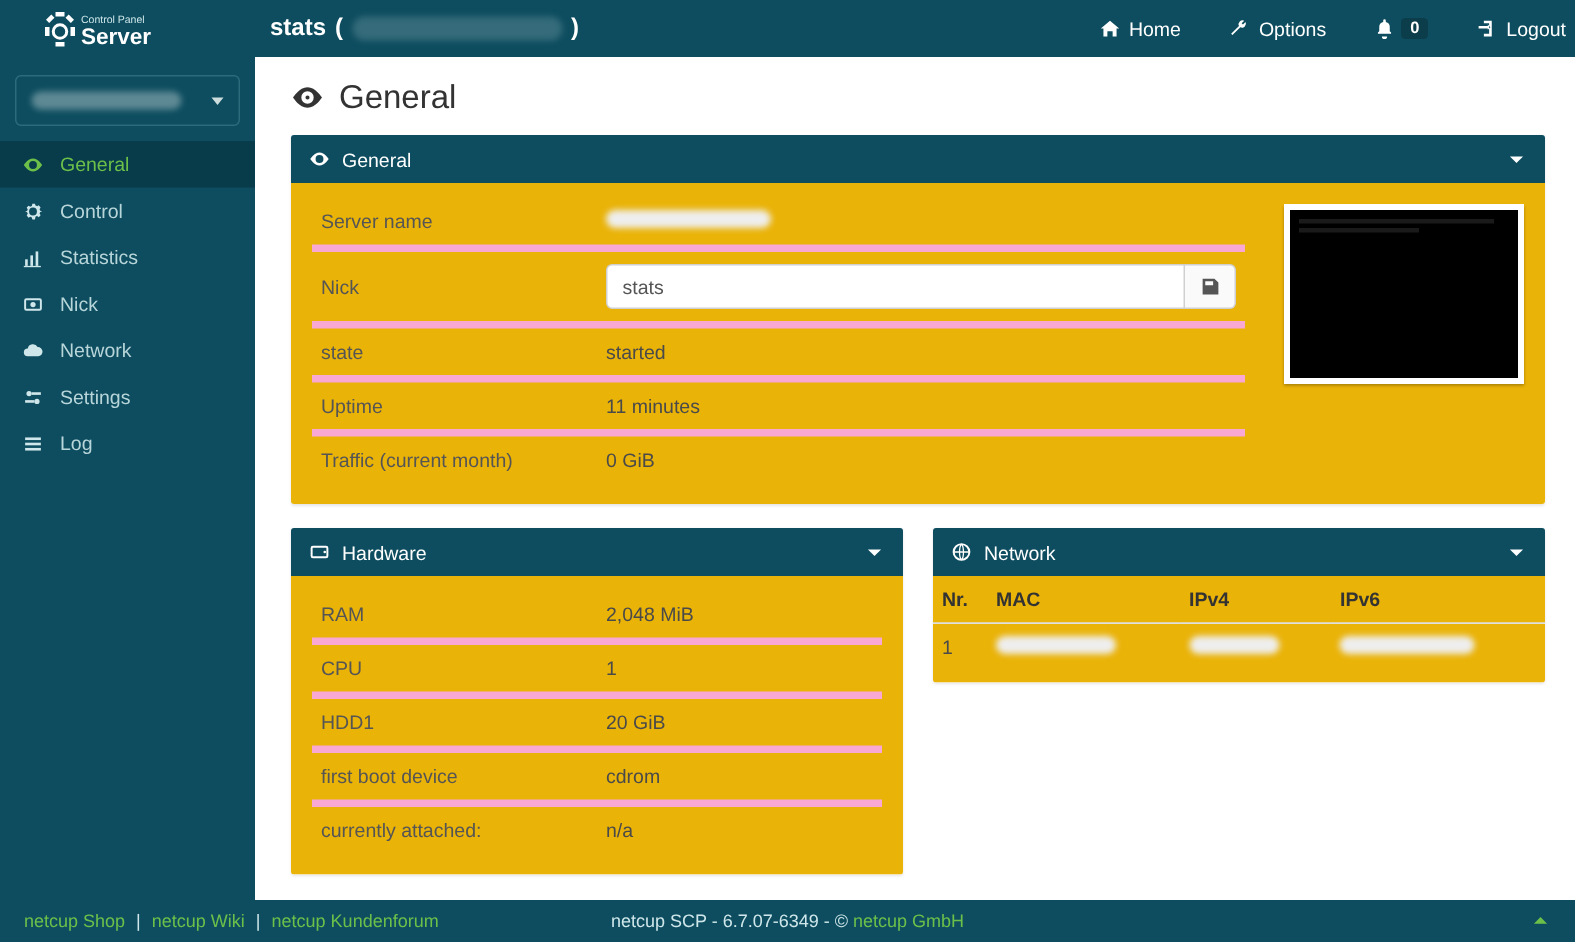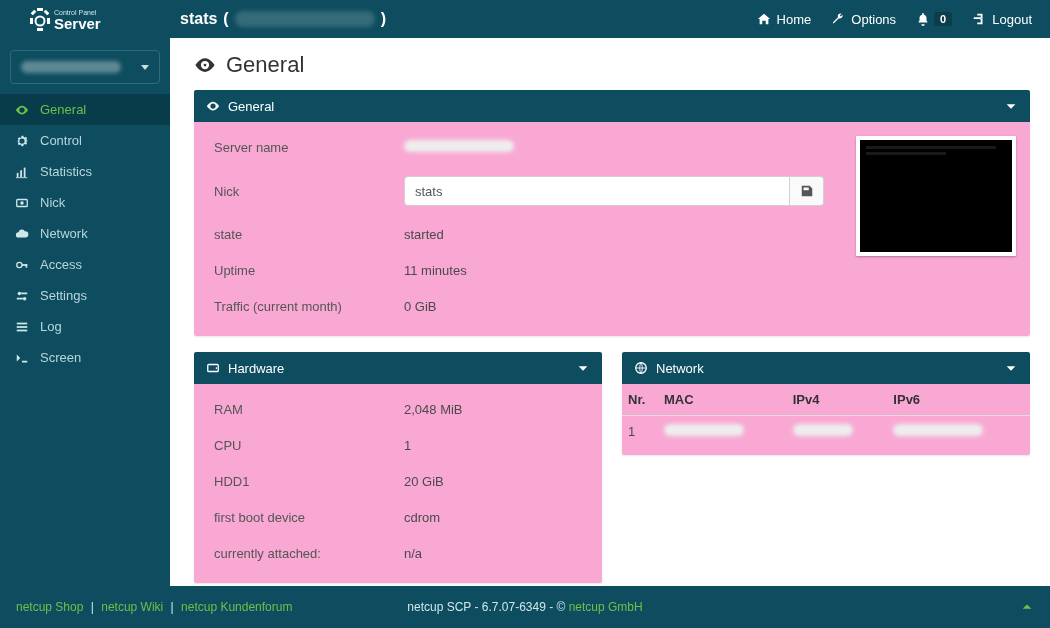--- a/index.html
+++ b/index.html
@@ -6,21 +6,21 @@
   html, body { width: 1050px; height: 628px; font-family: Arial, Helvetica, sans-serif; font-size: 13px; background: #f5f5f5; }
   body { display: flex; flex-direction: column; }
 
   
   .topbar { height: 38px; display: flex; align-items: center; background: #0d4d5f; color: #fff; position: relative; }
   .logobox { width: 170px; height: 38px; display: flex; align-items: center; justify-content: center; }
   .logo-svg { }
   .topbar-title { font-size: 16px; font-weight: bold; color: #fff; margin-left: 10px; display: flex; align-items: center; gap: 6px; }
   .redacted-oval { display: inline-block; width: 140px; height: 16px; border-radius: 8px; background: #0d4d5f; box-shadow: inset 0 0 0 100px rgba(214,228,229,0.2); filter: blur(2px);}
   .red-small { width: 100px; height: 12px; }
-  .topbar-right { margin-left: auto; display: flex; align-items: center; gap: 20px; padding-right: 18px; font-size: 13px; }
+  .topbar-right { margin-left: auto; display: flex; align-items: center; gap: 32px; padding-right: 6px; font-size: 13px; }
   .tb-item { display: flex; align-items: center; gap: 6px; cursor: pointer; }
   .tb-icon { width: 14px; height: 14px; display: inline-flex; align-items: center; justify-content: center; }
   .badge { background: #0b3d4a; padding: 1px 6px; border-radius: 3px; font-size: 11px; font-weight: bold; margin-left: -2px;}
 
   
   .body { flex: 1; display: flex; min-height: 0; }
 
   
   .sidebar { width: 170px; background: #0d4d5f; color: #b8d6da; display: flex; flex-direction: column; }
   .server-select { margin: 12px 10px 10px; height: 34px; border: 1px solid #2b6b7c; border-radius: 4px; display: flex; align-items: center; justify-content: space-between; padding: 0 10px; cursor: pointer; }
@@ -32,21 +32,21 @@
   .nav li .nav-icon { width: 16px; display: inline-flex; justify-content: center;}
   .nav li span.label {}
 
   
   .main { flex: 1; background: #fff; padding: 14px 20px 20px 24px; overflow: auto; }
   .page-title { display: flex; align-items: center; gap: 10px; font-size: 22px; color: #333; margin-bottom: 12px; }
 
   .panel { border-radius: 2px; margin-bottom: 16px; box-shadow: 0 1px 2px rgba(0,0,0,0.1); overflow: hidden; }
   .panel-head { background: #0d4d5f; color: #fff; height: 32px; display: flex; align-items: center; padding: 0 12px; font-size: 13px; cursor: pointer;}
   .panel-head .chev { margin-left: auto; }
-  .panel-body { background: #f9a8d4; padding: 10px 14px 14px; }
+  .panel-body { background: #eab308; padding: 10px 14px 14px; }
 
   .general-wrap { display: flex; gap: 16px; }
   .general-left { flex: 1; }
   .screen-thumb-wrap { width: 170px; display:flex; justify-content:flex-end; padding-top:4px;}
   .screen-thumb { width: 160px; height: 120px; background: #000; border: 4px solid #fff; box-shadow: 0 1px 2px rgba(0,0,0,0.3); position: relative; }
   .screen-thumb::before { content:""; position:absolute; top:6px; left:6px; width:130px; height:3px; background:#1a1a1a; }
   .screen-thumb::after { content:""; position:absolute; top:12px; left:6px; width:80px; height:3px; background:#1a1a1a; }
 
   table.kv { width: 100%; border-collapse: collapse; }
   table.kv td { padding: 8px 6px; font-size: 13px; color: #4a4a4a; vertical-align: middle; }
@@ -60,21 +60,21 @@
 
   .two-col { display: flex; gap: 20px; margin-top: 13px; }
   .two-col > .col { flex: 1; }
 
   table.net { width: 100%; border-collapse: collapse; font-size: 13px; color: #4a4a4a; }
   table.net th { text-align: left; padding: 8px 6px; font-weight: bold; color: #333; border-bottom: 1px solid #e0e0e0; }
   table.net td { padding: 8px 6px; }
   table.net th:first-child, table.net td:first-child { width: 36px; }
 
   
-  .footer { height: 42px; background: #0d4d5f; color: #cfe7ea; display: flex; align-items: center; font-size: 12px; padding: 0 16px; }
+  .footer { height: 28px; background: #0d4d5f; color: #cfe7ea; display: flex; align-items: center; font-size: 12px; padding: 0 16px; }
   .footer a { color: #6cc04a; text-decoration: none; cursor: pointer; }
   .footer .sep { color: #cfe7ea; margin: 0 4px; }
   .footer-center { position: absolute; left: 50%; transform: translateX(-50%); }
   .footer-wrap { position: relative; width: 100%; display:flex; align-items:center;}
   .scroll-top { margin-left: auto; color: #6cc04a; cursor: pointer; }
 
   svg { display: block; }
 </style>
 </head>
 <body>
@@ -184,55 +184,37 @@
         <span class="nav-icon">
             <svg width="14" height="14" viewBox="0 0 16 16" fill="#cfe7ea">
               <path d="M4 12a3 3 0 010-6 4 4 0 017.5-1A3 3 0 1112 12H4z"></path>
             </svg>
           </span>
         <span class="label">Network</span>
       </li>
       <li>
         <span class="nav-icon">
             <svg width="14" height="14" viewBox="0 0 16 16" fill="#cfe7ea">
-              <circle cx="5" cy="8" r="3" fill="none" stroke="#cfe7ea" stroke-width="1.5"></circle>
-              <rect x="8" y="7" width="6" height="2"></rect>
-              <rect x="12" y="7" width="2" height="4"></rect>
-            </svg>
-          </span>
-        <span class="label">Access</span>
-      </li>
-      <li>
-        <span class="nav-icon">
-            <svg width="14" height="14" viewBox="0 0 16 16" fill="#cfe7ea">
               <circle cx="5" cy="5" r="2"></circle>
               <rect x="7" y="4" width="7" height="2"></rect>
               <circle cx="11" cy="11" r="2"></circle>
               <rect x="2" y="10" width="7" height="2"></rect>
             </svg>
           </span>
         <span class="label">Settings</span>
       </li>
       <li>
         <span class="nav-icon">
             <svg width="14" height="14" viewBox="0 0 16 16" fill="#cfe7ea">
               <rect x="2" y="3" width="12" height="2"></rect>
               <rect x="2" y="7" width="12" height="2"></rect>
               <rect x="2" y="11" width="12" height="2"></rect>
             </svg>
           </span>
         <span class="label">Log</span>
-      </li>
-      <li>
-        <span class="nav-icon">
-            <svg width="14" height="14" viewBox="0 0 16 16" fill="#cfe7ea">
-              <path d="M2 4l4 4-4 4V4zm6 7h6v2H8v-2z"></path>
-            </svg>
-          </span>
-        <span class="label">Screen</span>
       </li>
     </ul>
   </div>
 
   <div class="main">
     <div class="page-title">
       <span>
           <svg width="22" height="22" viewBox="0 0 16 16" fill="#333">
             <path d="M8 3C4 3 1 8 1 8s3 5 7 5 7-5 7-5-3-5-7-5zm0 8a3 3 0 110-6 3 3 0 010 6zm0-2a1 1 0 100-2 1 1 0 000 2z"></path>
           </svg>

